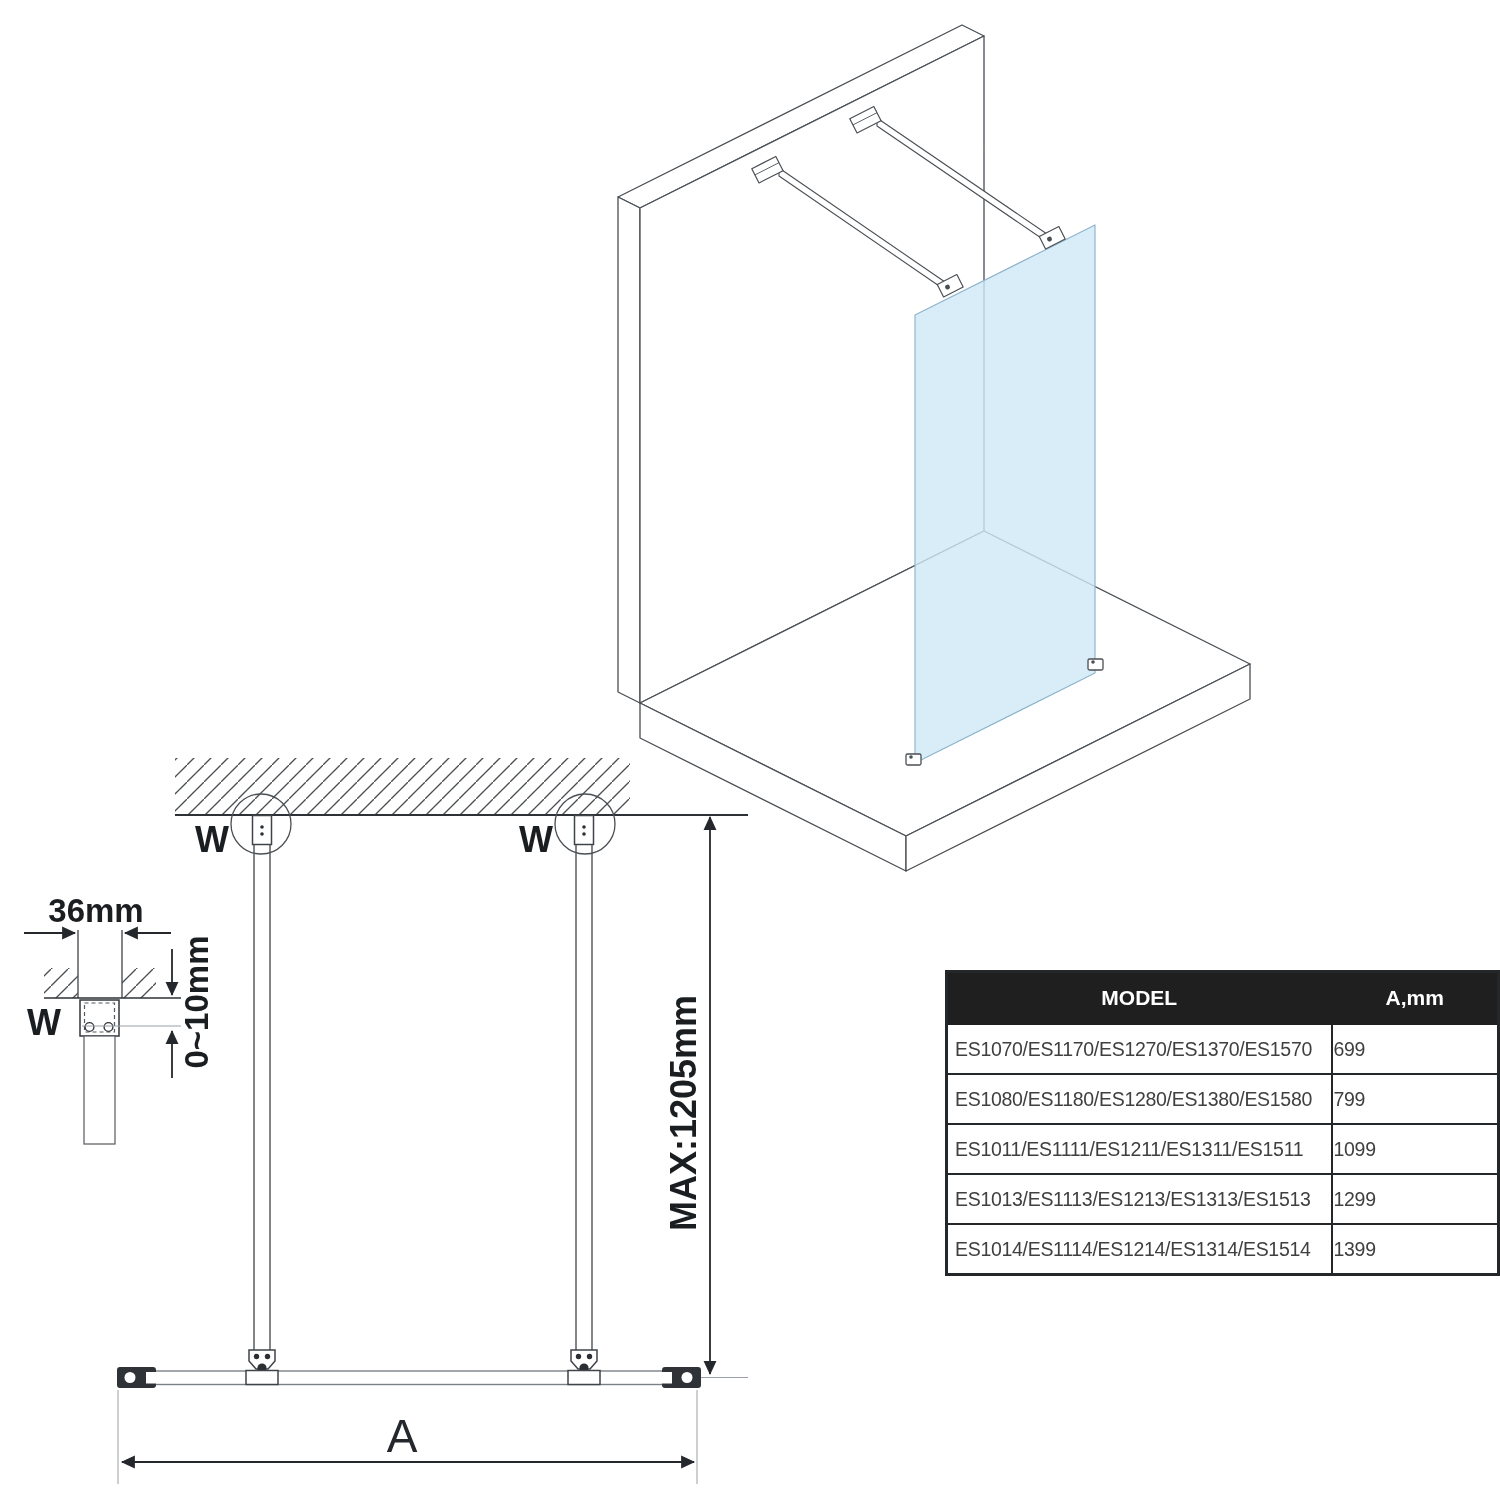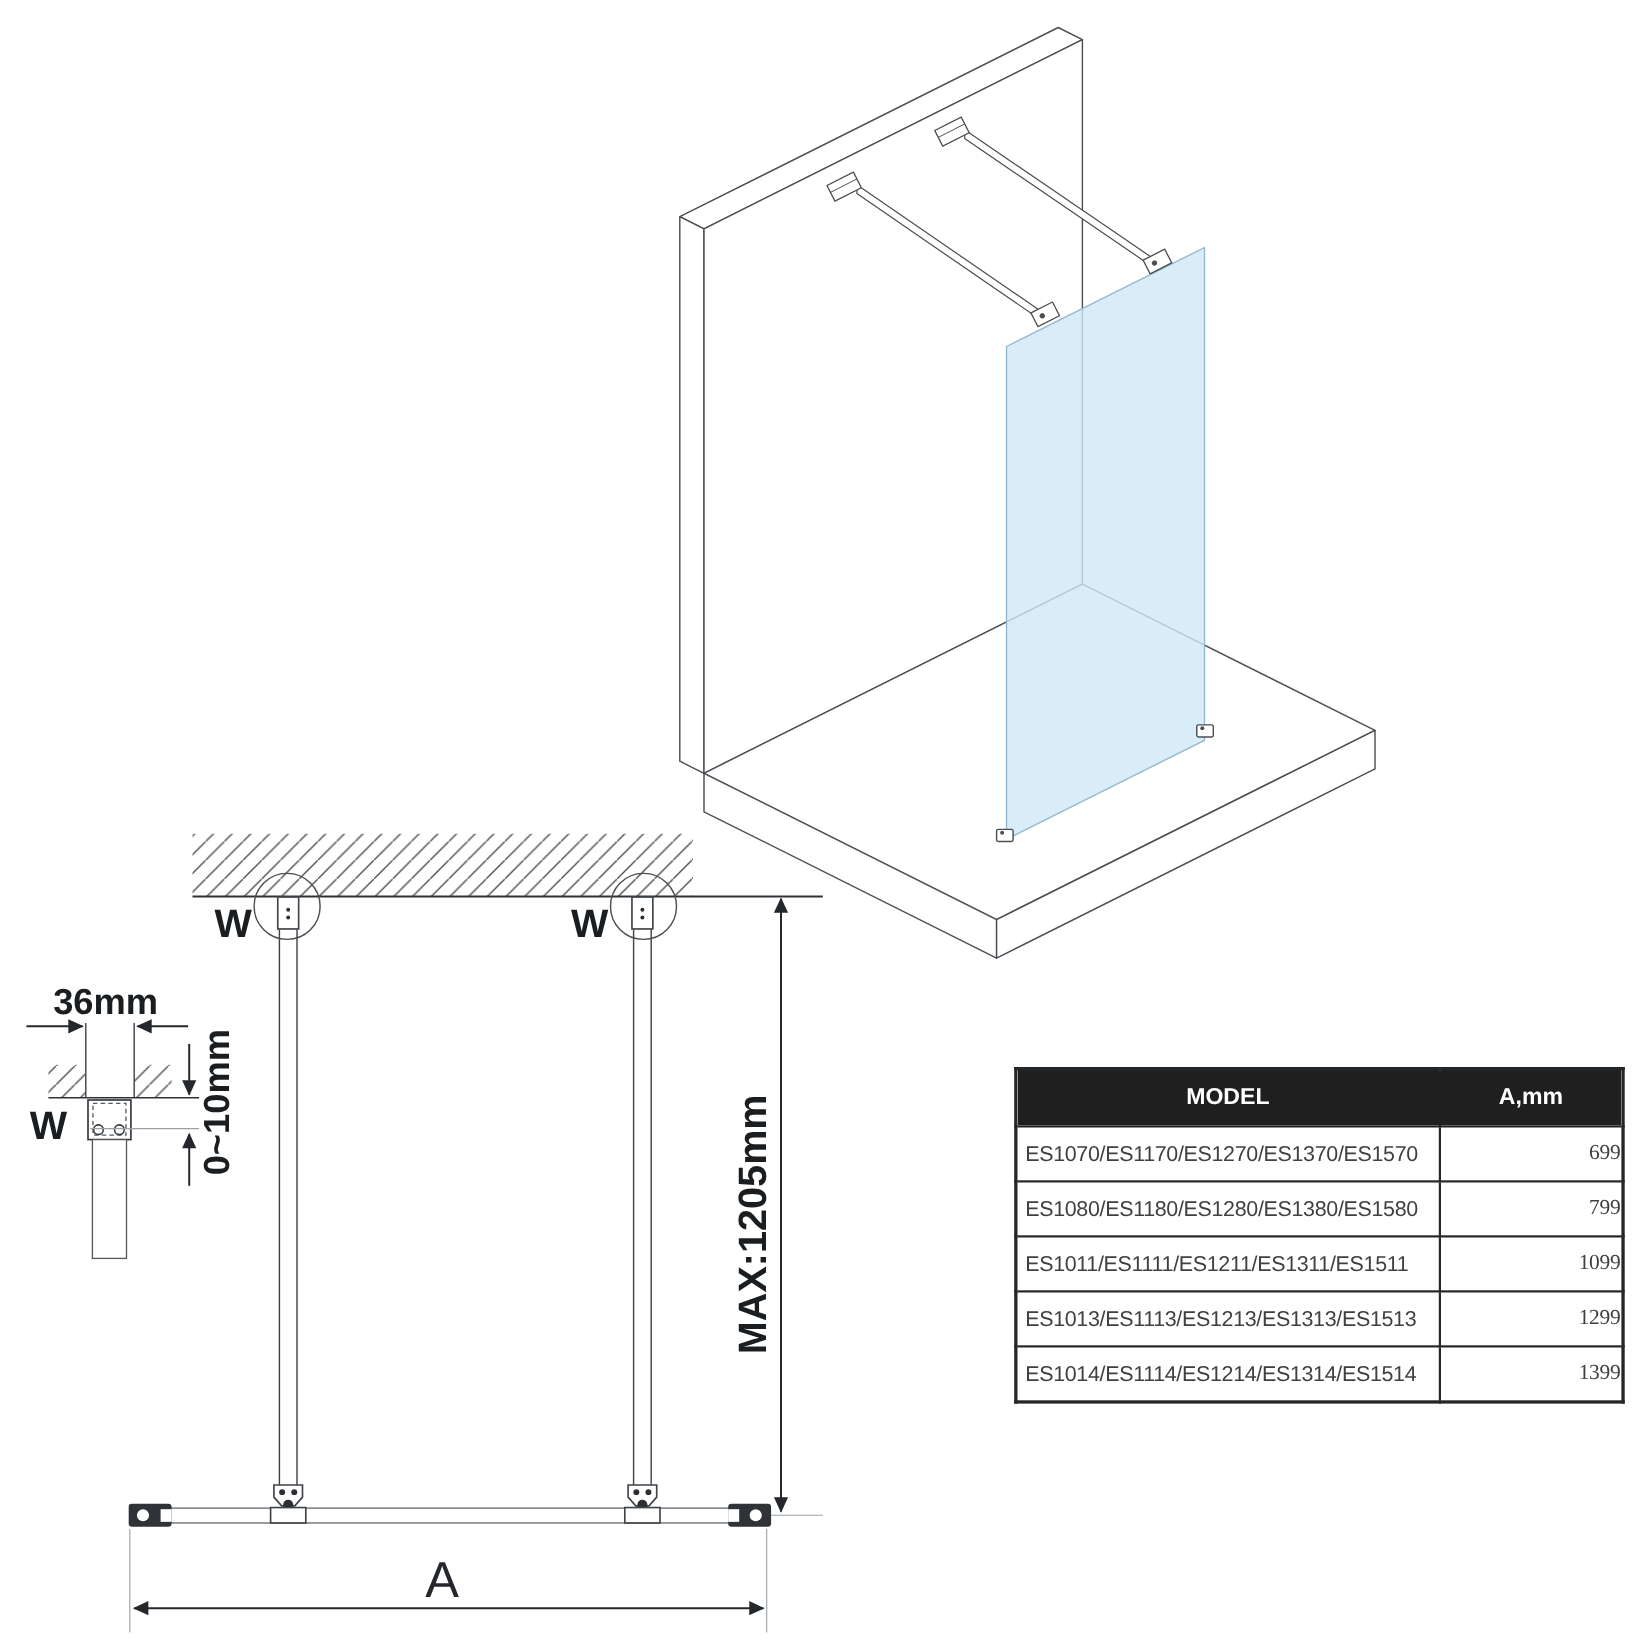--- a/index.html
+++ b/index.html
@@ -7,32 +7,32 @@
     position:relative;width:1500px;height:1500px;background:#ffffff;
     font-family:"Liberation Sans", sans-serif;overflow:hidden;
   }
   .drawing{position:absolute;left:0;top:0;}
   .dim-text{fill:#1b1e21;font-weight:bold;}
   .w-text{fill:#1b1e21;font-weight:bold;font-size:36px;}
   .a-text{fill:#24272b;font-weight:400;font-size:46px;}
   .tbl-wrap{position:absolute;left:922px;top:970px;width:552px;}
   table.size{
     border-collapse:collapse;table-layout:fixed;width:552px;
-    border:3px solid #24272a;background:#fff;
+    border:3px solid #24272a;background:#fff;margin-left:23px;
   }
   table.size th,table.size td{
     border:2px solid #24272a;white-space:nowrap;overflow:hidden;
   }
   table.size thead th{
     background:#1f1f1f;color:#ffffff;font-weight:bold;font-size:21px;
     height:48px;text-align:center;border-color:#1f1f1f;
   }
   table.size td{height:46px;font-size:19.5px;color:#404040;letter-spacing:-0.3px;}
   td.model{padding-left:7px;text-align:left;}
-  td.amm{text-align:right;font-size:21px;letter-spacing:0;font-family:Liberation Serif, serif;}
+  td.amm{text-align:left;font-size:21px;letter-spacing:0;}
   col.c-model{width:385px;}
   col.c-a{width:167px;}
 </style>
 </head>
 <body>
 
 <div class="canvas">
 
 <svg class="drawing" width="1500" height="1500" viewBox="0 0 1500 1500">
   <defs>

